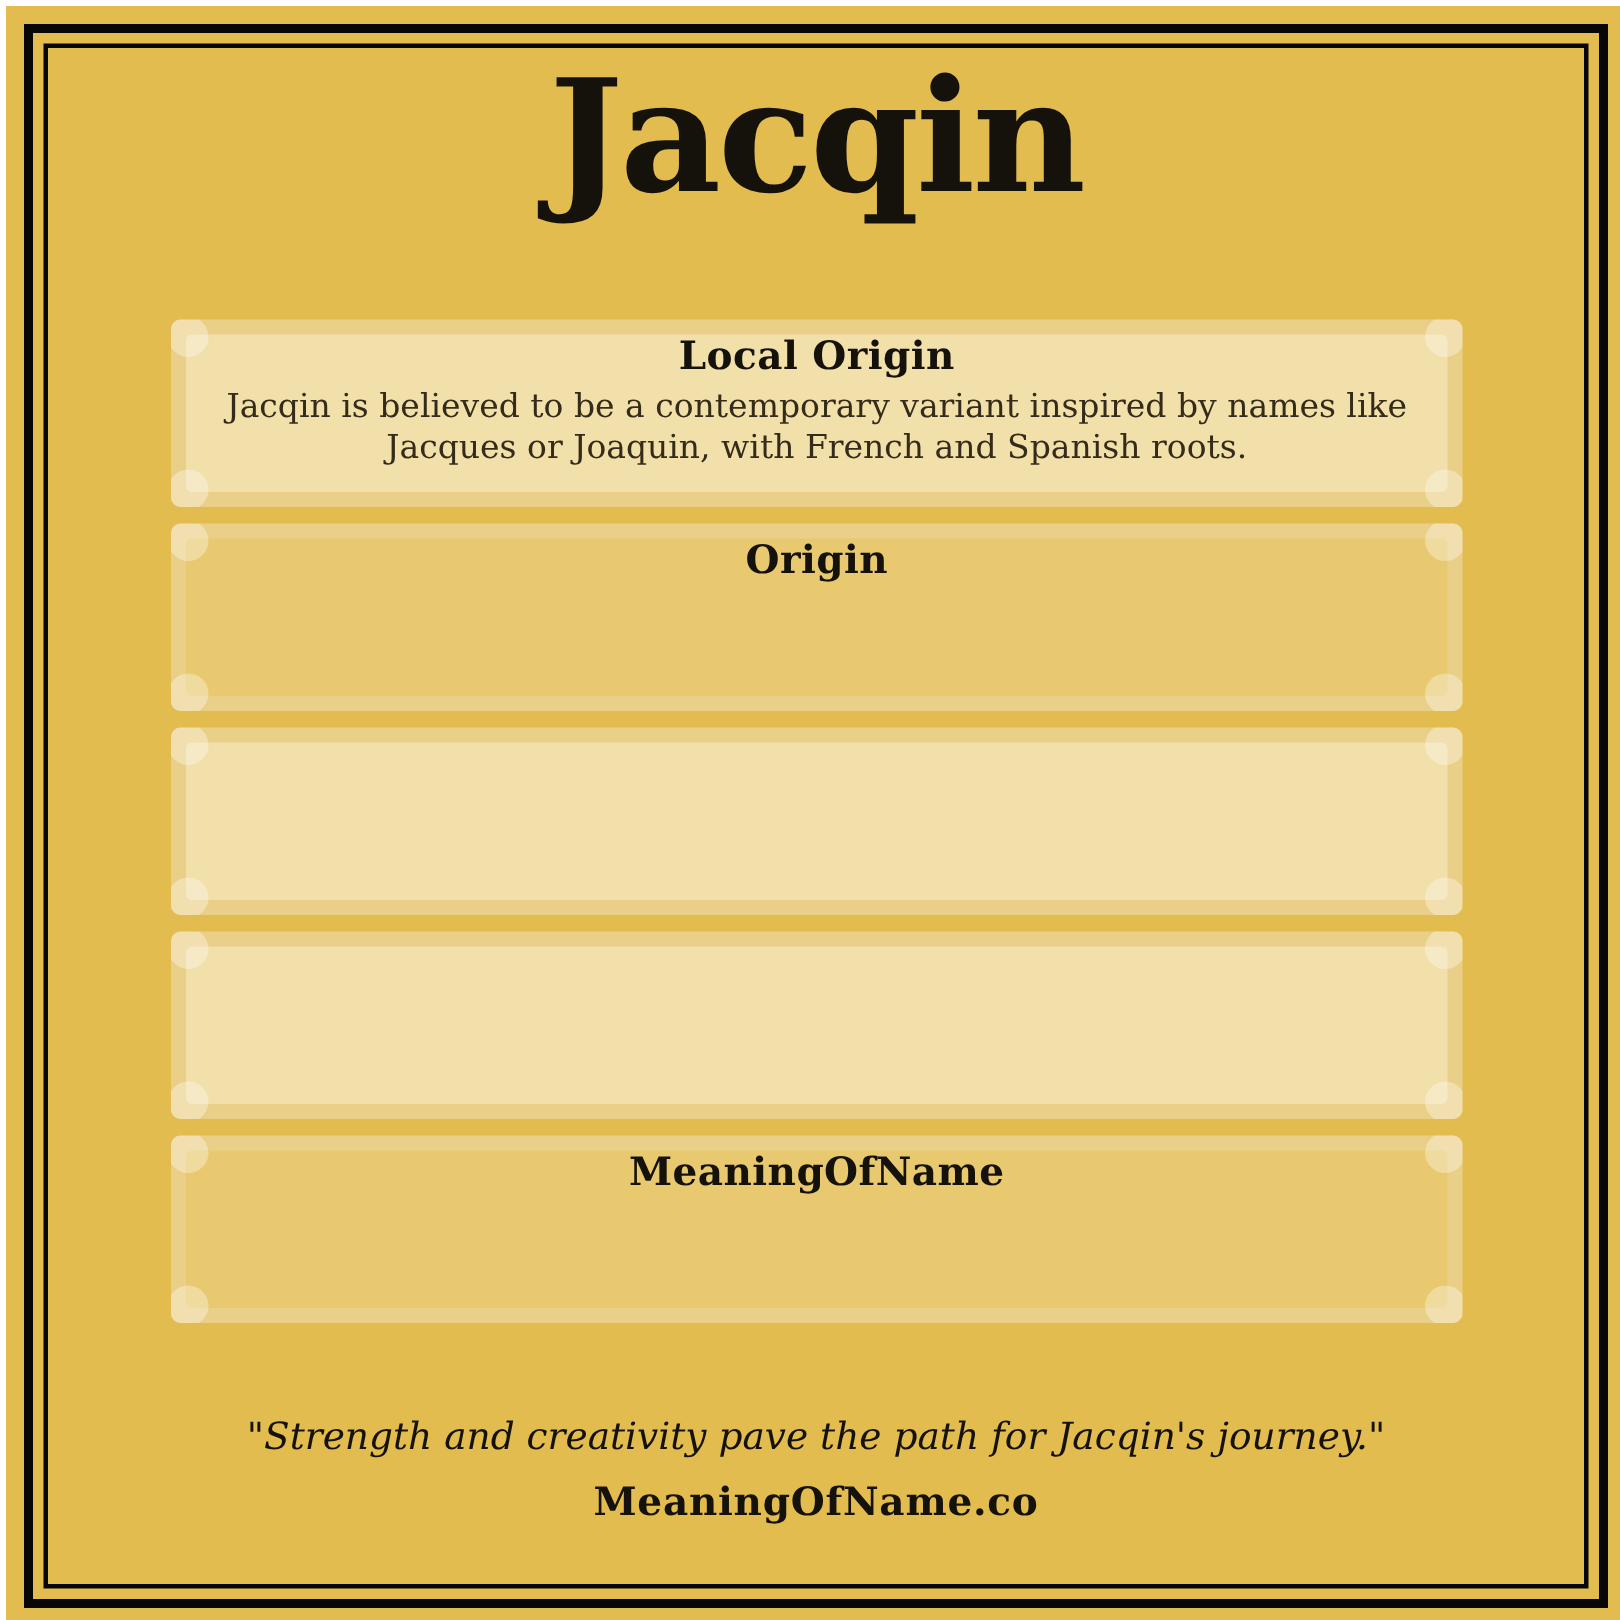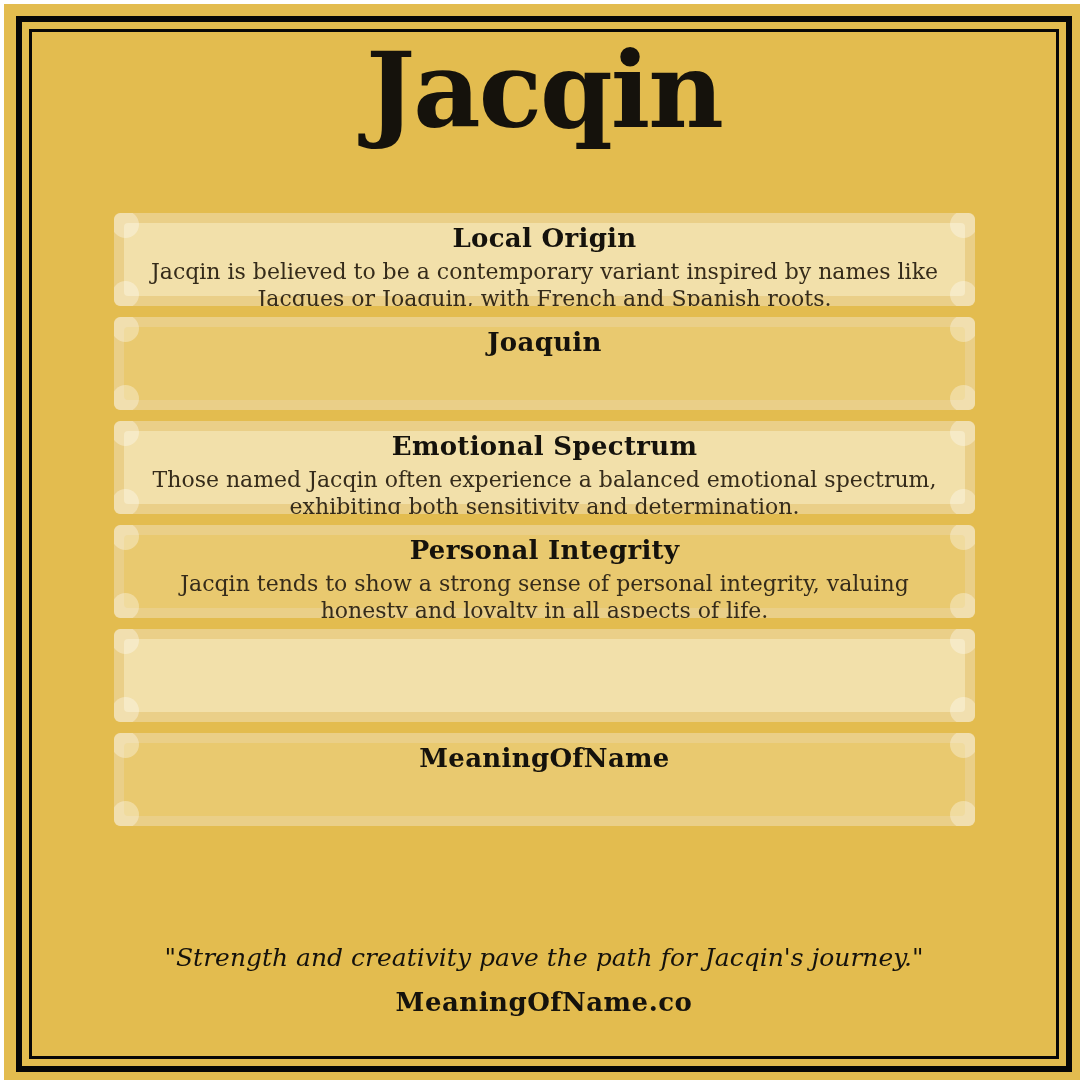--- a/index.html
+++ b/index.html
@@ -43,21 +43,21 @@
     line-height: 1.06;
     color: var(--heading-text);
   }
   .cards {
     position: absolute;
     top: 207px; left: 108px;
     width: 865px;
   }
   .card {
     position: relative;
-    height: 93px;
+    height: 125px;
     margin-bottom: 11px;
     border-radius: 6px;
     background: var(--card-frame);
     overflow: hidden;
   }
   .card::before {
     content: "";
     position: absolute; inset: 10px;
     border-radius: 4px;
   }
@@ -131,45 +131,31 @@
         <p>Jacqin is believed to be a contemporary variant inspired by names like Jacques or Joaquin, with French and Spanish roots.</p>
       </div>
     </section>
 
     <section class="card dark">
       <span class="dot tl"></span>
       <span class="dot tr"></span>
       <span class="dot bl"></span>
       <span class="dot br"></span>
       <div class="card-content">
-        <h2>Joaquin</h2>
+        <h2>Origin</h2>
       </div>
     </section>
 
     <section class="card light">
       <span class="dot tl"></span>
       <span class="dot tr"></span>
       <span class="dot bl"></span>
       <span class="dot br"></span>
-      <div class="card-content">
-        <h2>Emotional Spectrum</h2>
-        <p>Those named Jacqin often experience a balanced emotional spectrum, exhibiting both sensitivity and determination.</p>
-      </div>
     </section>
 
-    <section class="card dark">
-      <span class="dot tl"></span>
-      <span class="dot tr"></span>
-      <span class="dot bl"></span>
-      <span class="dot br"></span>
-      <div class="card-content">
-        <h2>Personal Integrity</h2>
-        <p>Jacqin tends to show a strong sense of personal integrity, valuing honesty and loyalty in all aspects of life.</p>
-      </div>
-    </section>
 
     <section class="card light">
       <span class="dot tl"></span>
       <span class="dot tr"></span>
       <span class="dot bl"></span>
       <span class="dot br"></span>
     </section>
 
     <section class="card dark">
       <span class="dot tl"></span>

